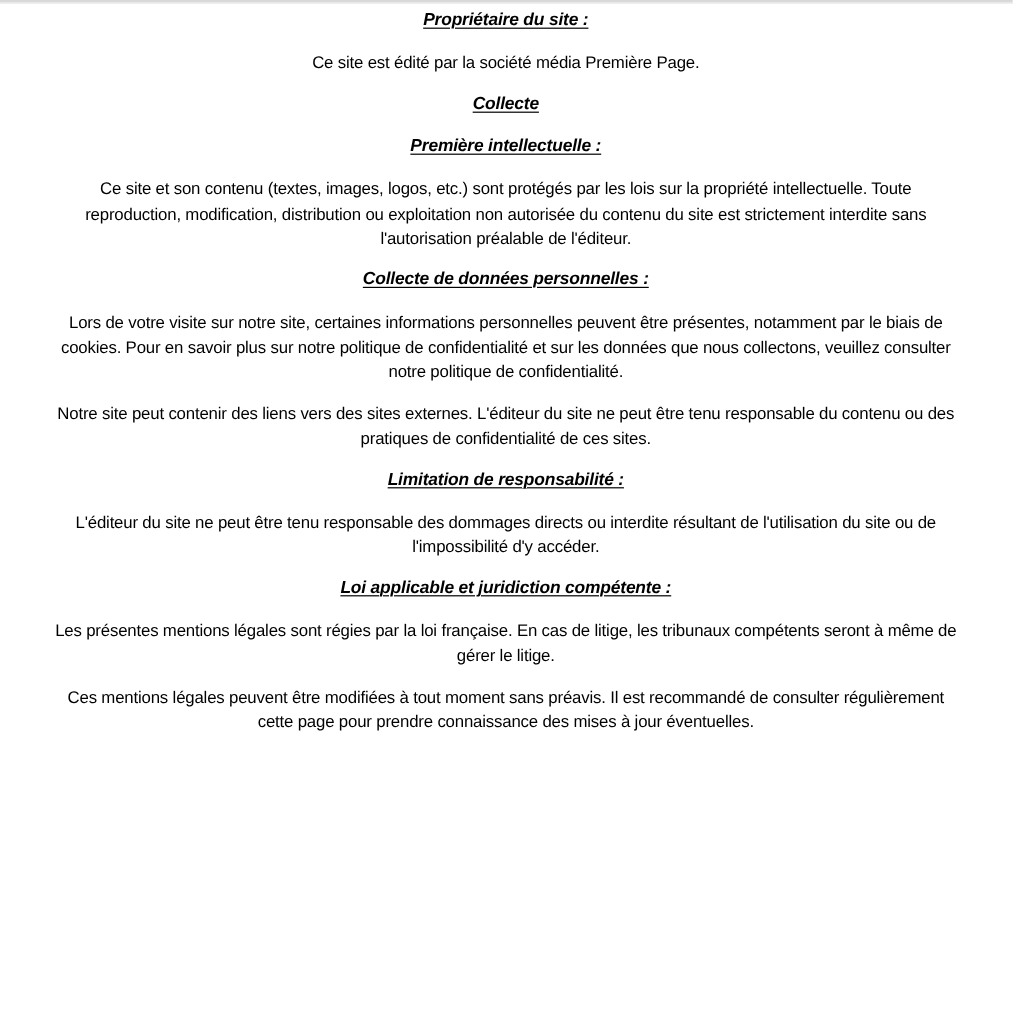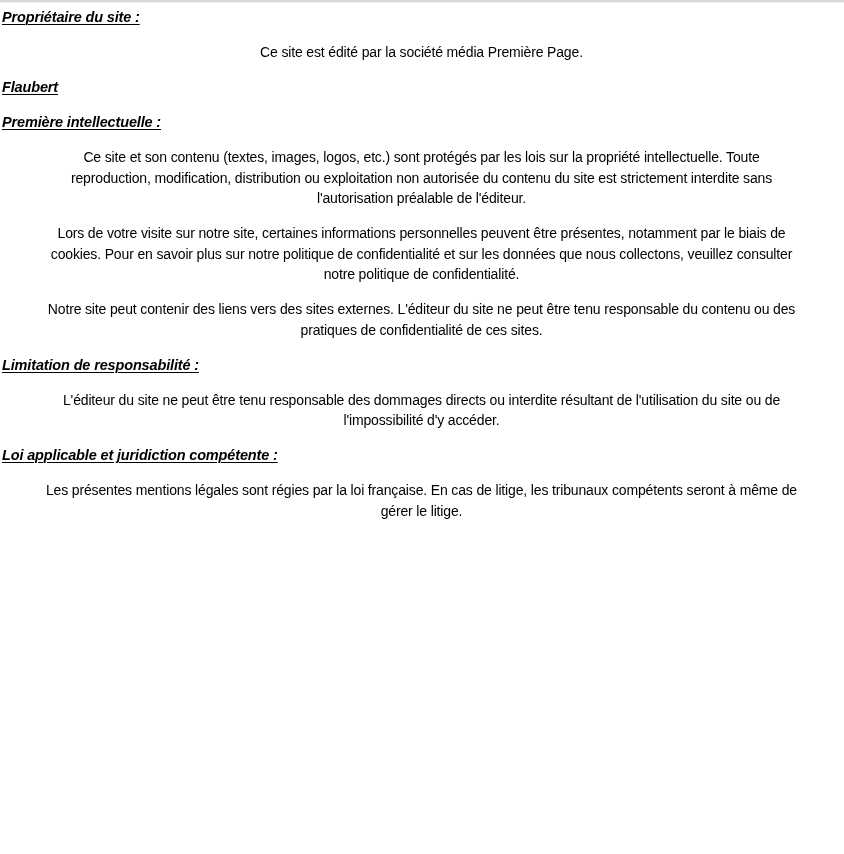--- a/index.html
+++ b/index.html
@@ -21,21 +21,21 @@
     border-bottom: 1px solid #f2f2f2;
   }
   .doc {
     padding: 4px 3px 0 2px;
   }
   .sec-heading {
     margin: 0 0 14.5px 0;
     font-size: 14.5px;
     font-weight: bold;
     font-style: italic;
-    text-align: left;
+    text-align: center;
     line-height: 20.5px;
   }
   .sec-heading .hu {
     text-decoration: underline;
     text-decoration-thickness: 1.3px;
     text-underline-offset: 2px;
   }
   .para {
     margin: 0 0 14.5px 0;
     white-space: pre-line;
@@ -52,47 +52,50 @@
 
 <div class="doc">
 
   <section>
     <h2 class="sec-heading"><span class="hu">Propriétaire du site :</span></h2>
     <p class="para">Ce site est édité par la société média Première Page.</p>
   </section>
 
 
   <section>
-    <h2 class="sec-heading"><span class="hu">Flaubert</span></h2>
+    <h2 class="sec-heading"><span class="hu">Collecte</span></h2>
   </section>
 
 
   <section>
     <h2 class="sec-heading"><span class="hu">Première intellectuelle :</span></h2>
     <p class="para">Ce site et son contenu (textes, images, logos, etc.) sont protégés par les lois sur la propriété intellectuelle. Toute
 reproduction, modification, distribution ou exploitation non autorisée du contenu du site est strictement interdite sans
 l'autorisation préalable de l'éditeur.</p>
   </section>
 
   <section>
+    <h2 class="sec-heading"><span class="hu">Collecte de données personnelles :</span></h2>
     <p class="para">Lors de votre visite sur notre site, certaines informations personnelles peuvent être présentes, notamment par le biais de
 cookies. Pour en savoir plus sur notre politique de confidentialité et sur les données que nous collectons, veuillez consulter
 notre politique de confidentialité.</p>
   </section>
 
   <section>
     <p class="para">Notre site peut contenir des liens vers des sites externes. L'éditeur du site ne peut être tenu responsable du contenu ou des
 pratiques de confidentialité de ces sites.</p>
   </section>
 
   <section>
     <h2 class="sec-heading"><span class="hu">Limitation de responsabilité :</span></h2>
     <p class="para">L'éditeur du site ne peut être tenu responsable des dommages directs ou interdite résultant de l'utilisation du site ou de
 l'impossibilité d'y accéder.</p>
   </section>
 
   <section>
     <h2 class="sec-heading"><span class="hu">Loi applicable et juridiction compétente :</span></h2>
     <p class="para">Les présentes mentions légales sont régies par la loi française. En cas de litige, les tribunaux compétents seront à même de
 gérer le litige.</p>
+    <p class="para">Ces mentions légales peuvent être modifiées à tout moment sans préavis. Il est recommandé de consulter régulièrement
+cette page pour prendre connaissance des mises à jour éventuelles.</p>
   </section>
 
 </div>
 
 </body></html>

